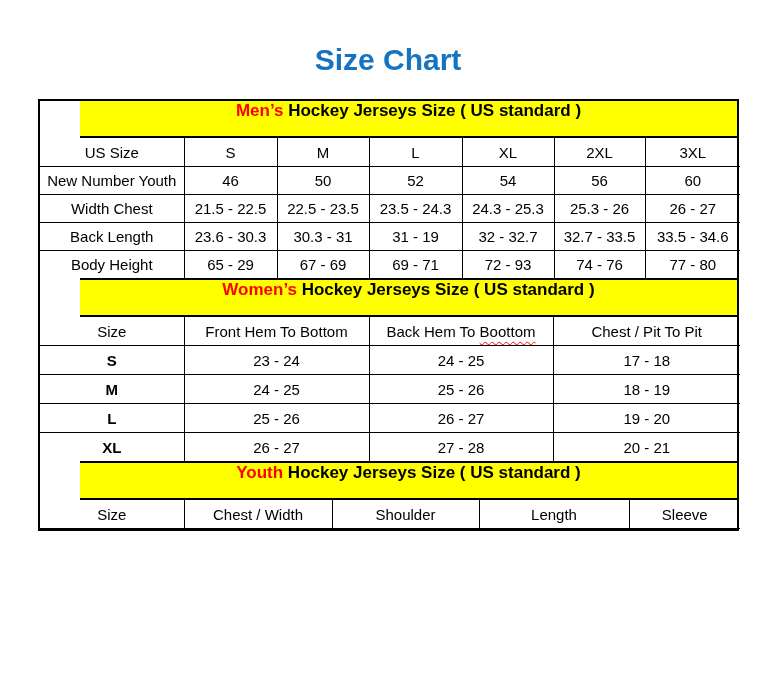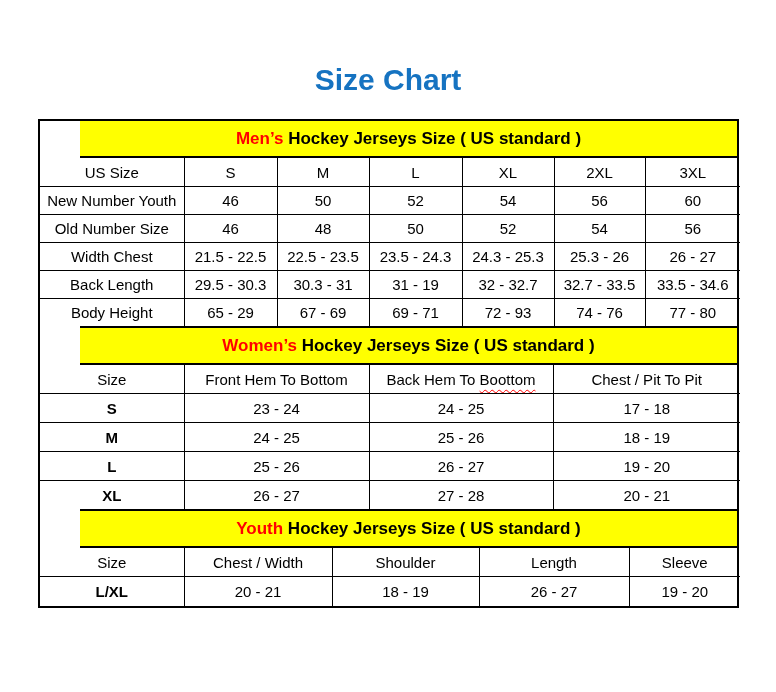--- a/index.html
+++ b/index.html
@@ -10,37 +10,37 @@
     --text:#000000;
   }
   html,body{margin:0;padding:0;background:#ffffff;}
   body{
     width:776px;height:692px;overflow:hidden;
     font-family:"Liberation Sans",sans-serif;
     color:var(--text);
   }
   .page{position:relative;width:776px;height:692px;}
   .page-title{
-    padding-top:62px;
+    padding-top:42px;
     text-align:center;
     font-size:30px;line-height:36px;
     font-weight:bold;
     color:var(--title-color);
     letter-spacing:0px;
   }
   .tables-wrap{
     width:697px;
     margin:21px 0 0 38px;
     border:2px solid var(--border);
     box-sizing:content-box;
   }
   .section{width:100%;}
   .band{
     height:35px;
-    display:flex;align-items:center;justify-content:center;
+    display:flex;align-items:flex-start;justify-content:center;
     background:var(--band-bg);
     border-bottom:2px solid var(--border);
     font-size:17px;font-weight:bold;
     white-space:pre;
     margin-left:40px;
   }
   .section:not(:first-child) .band{border-top:2px solid var(--border);}
   .band .hl{color:var(--accent-red);}
   table{
     width:100%;
@@ -108,40 +108,31 @@
             <tr>
               <td>New Number Youth</td>
               <td>46</td>
               <td>50</td>
               <td>52</td>
               <td>54</td>
               <td>56</td>
               <td>60</td>
             </tr>
             <tr>
-              <td>Old Number Size</td>
-              <td>46</td>
-              <td>48</td>
-              <td>50</td>
-              <td>52</td>
-              <td>54</td>
-              <td>56</td>
-            </tr>
-            <tr>
               <td>Width Chest</td>
               <td>21.5 - 22.5</td>
               <td>22.5 - 23.5</td>
               <td>23.5 - 24.3</td>
               <td>24.3 - 25.3</td>
               <td>25.3 - 26</td>
               <td>26 - 27</td>
             </tr>
             <tr>
               <td>Back Length</td>
-              <td>29.5 - 30.3</td>
+              <td>23.6 - 30.3</td>
               <td>30.3 - 31</td>
               <td>31 - 19</td>
               <td>32 - 32.7</td>
               <td>32.7 - 33.5</td>
               <td>33.5 - 34.6</td>
             </tr>
             <tr>
               <td>Body Height</td>
               <td>65 - 29</td>
               <td>67 - 69</td>
@@ -211,24 +202,17 @@
           <thead>
             <tr>
               <th>Size</th>
               <th>Chest / Width</th>
               <th>Shoulder</th>
               <th>Length</th>
               <th>Sleeve</th>
             </tr>
           </thead>
           <tbody>
-            <tr>
-              <td>L/XL</td>
-              <td>20 - 21</td>
-              <td>18 - 19</td>
-              <td>26 - 27</td>
-              <td>19 - 20</td>
-            </tr>
           </tbody>
         </table>
       </div>
     </div>
 </div>
 
 </body></html>

